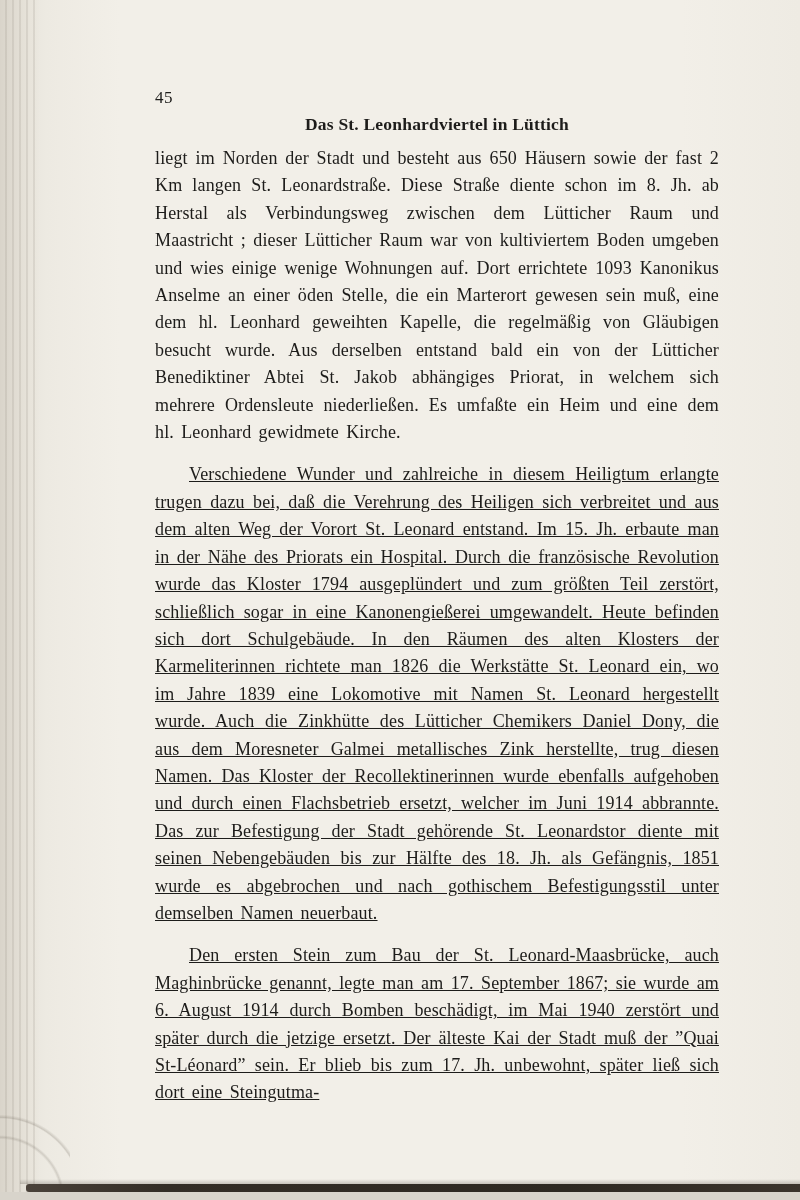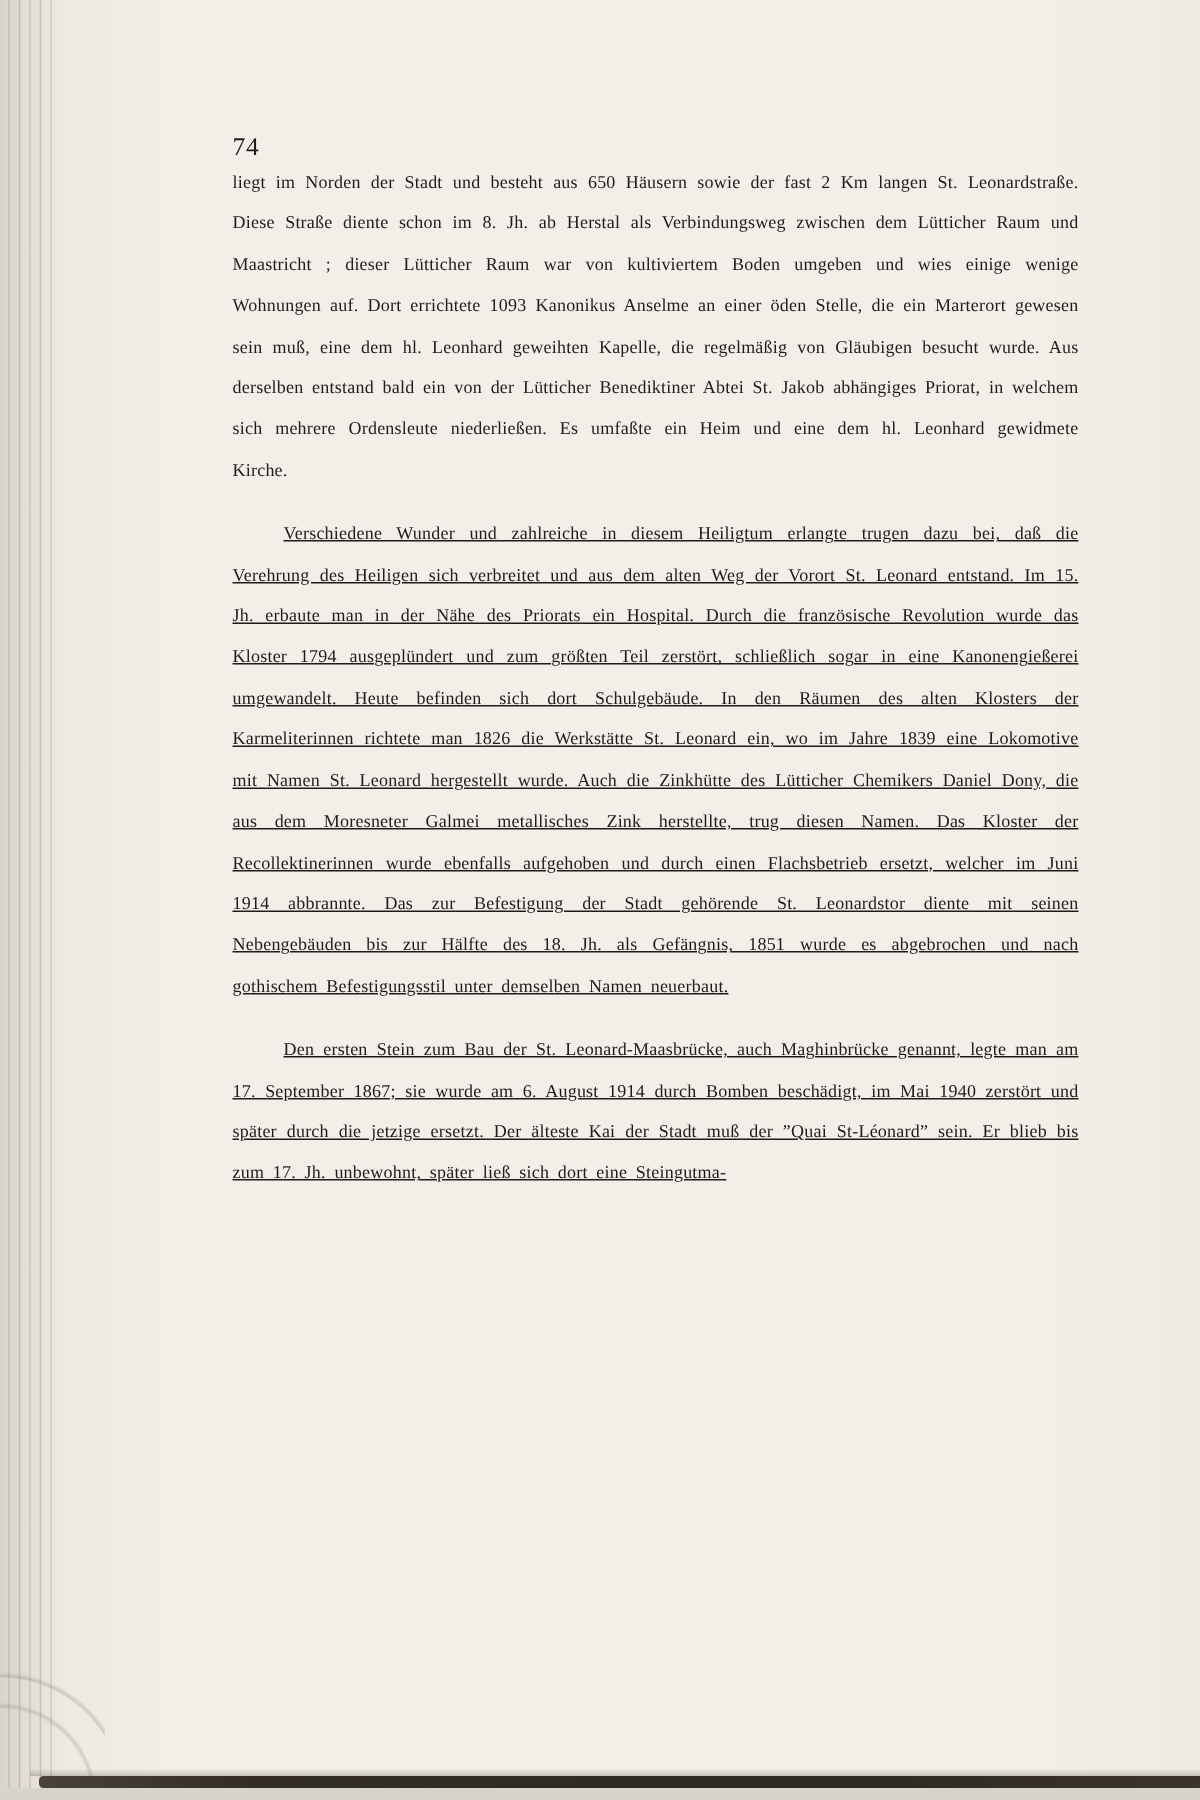--- a/index.html
+++ b/index.html
@@ -86,42 +86,43 @@
   }
   .heading {
     margin: 6px 0 10px 0;
     font-size: 17.5px;
     font-weight: bold;
     text-align: center;
     letter-spacing: 0.2px;
   }
   .para {
     margin: 0 0 15px 0;
-    font-size: 12px;
+    font-size: 18px;
     line-height: 27.4px;
     text-align: justify;
     word-spacing: 2.6px;
     letter-spacing: 0.15px;
   }
   .para.indent {
     text-indent: 34px;
     text-decoration: underline;
   }
 </style>
 </head>
 <body>
 
 <div class="scan-page">
 
   <div class="page-edges"></div>
   <div class="corner-curl"></div>
 
   <div class="content">
-    <div class="page-number">74</div>
+    <div class="page-number">45</div>
 
+    <h1 class="heading">Das St. Leonhardviertel in Lüttich</h1>
 
     <p class="para">liegt im Norden der Stadt und besteht aus 650 Häusern sowie der fast 2 Km langen St. Leonardstraße. Diese Straße diente schon im 8. Jh. ab Herstal als Verbindungsweg zwischen dem Lütticher Raum und Maastricht ; dieser Lütticher Raum war von kultiviertem Boden umgeben und wies einige wenige Wohnungen auf. Dort errichtete 1093 Kanonikus Anselme an einer öden Stelle, die ein Marterort gewesen sein muß, eine dem hl. Leonhard geweihten Kapelle, die regelmäßig von Gläubigen besucht wurde. Aus derselben entstand bald ein von der Lütticher Benediktiner Abtei St. Jakob abhängiges Priorat, in welchem sich mehrere Ordensleute niederließen. Es umfaßte ein Heim und eine dem hl. Leonhard gewidmete Kirche.</p>
 
     <p class="para indent">Verschiedene Wunder und zahlreiche in diesem Heiligtum erlangte trugen dazu bei, daß die Verehrung des Heiligen sich verbreitet und aus dem alten Weg der Vorort St. Leonard entstand. Im 15. Jh. erbaute man in der Nähe des Priorats ein Hospital. Durch die französische Revolution wurde das Kloster 1794 ausgeplündert und zum größten Teil zerstört, schließlich sogar in eine Kanonengießerei umgewandelt. Heute befinden sich dort Schulgebäude. In den Räumen des alten Klosters der Karmeliterinnen richtete man 1826 die Werkstätte St. Leonard ein, wo im Jahre 1839 eine Lokomotive mit Namen St. Leonard hergestellt wurde. Auch die Zinkhütte des Lütticher Chemikers Daniel Dony, die aus dem Moresneter Galmei metallisches Zink herstellte, trug diesen Namen. Das Kloster der Recollektinerinnen wurde ebenfalls aufgehoben und durch einen Flachsbetrieb ersetzt, welcher im Juni 1914 abbrannte. Das zur Befestigung der Stadt gehörende St. Leonardstor diente mit seinen Nebengebäuden bis zur Hälfte des 18. Jh. als Gefängnis, 1851 wurde es abgebrochen und nach gothischem Befestigungsstil unter demselben Namen neuerbaut.</p>
 
     <p class="para indent">Den ersten Stein zum Bau der St. Leonard-Maasbrücke, auch Maghinbrücke genannt, legte man am 17. September 1867; sie wurde am 6. August 1914 durch Bomben beschädigt, im Mai 1940 zerstört und später durch die jetzige ersetzt. Der älteste Kai der Stadt muß der ”Quai St-Léonard” sein. Er blieb bis zum 17. Jh. unbewohnt, später ließ sich dort eine Steingutma-</p>
   </div>
 
   <div class="bottom-shadow"></div>
   <div class="bottom-dark-line"></div>

